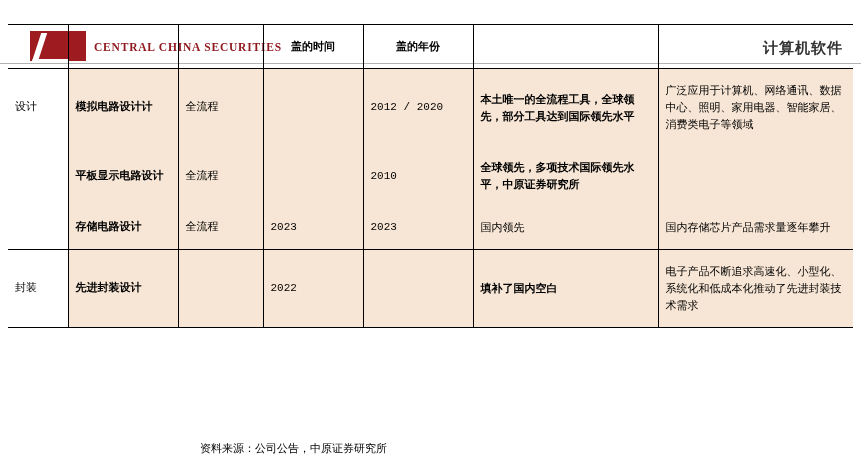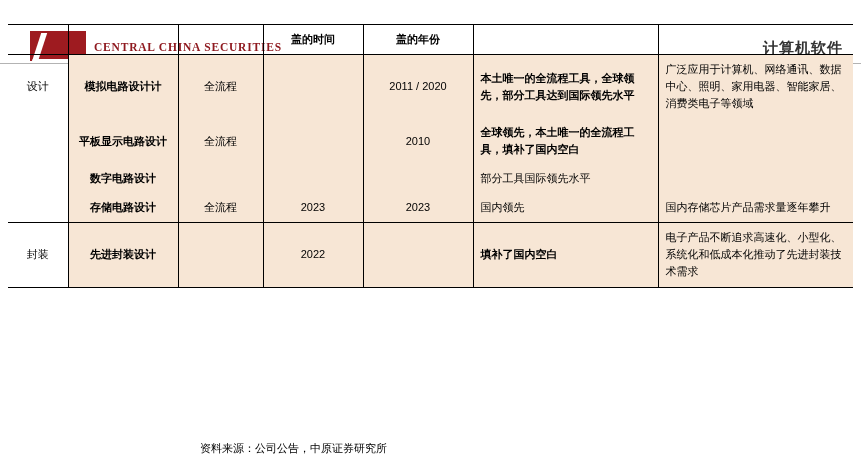--- a/index.html
+++ b/index.html
@@ -92,38 +92,38 @@
   table.data col.c1 { width: 110px; }
   table.data col.c2 { width: 85px; }
   table.data col.c3 { width: 100px; }
   table.data col.c4 { width: 110px; }
   table.data col.c5 { width: 185px; }
   table.data col.c6 { width: 195px; }
 
   table.data td {
     border-top: 1px solid #000000;
     border-bottom: 1px solid #000000;
-    padding: 6px 7px;
+    padding: 13px 7px;
     vertical-align: middle;
     line-height: 1.55;
     word-break: break-all;
   }
   
   table.data td.vl { border-left: 1px solid #000000; }
 
   .hdr td {
     height: 16px;
     font-weight: bold;
     text-align: center;
     border-top: none;
   }
   .hdr td.tl { border-top: 1px solid #000000; }
 
   .tan { background: #f7e6d5; }
-  .ctr { text-align: center; }
+  .ctr { text-align: left; font-family: Liberation Mono, monospace; }
   .b { font-weight: bold; }
   .nb { border-bottom: none !important; }
   .nt { border-top: none !important; }
 
   .src {
     position: absolute;
     left: 200px;
     bottom: 10px;
     font-size: 11px;
     color: #000000;
@@ -163,45 +163,36 @@
           <td class="vl tl">盖的年份</td>
           <td class="vl"></td>
           <td class="vl"></td>
         </tr>
 
         <tr>
           <td class="ctr nb">设计</td>
           <td class="vl tan ctr b nb">模拟电路设计计</td>
           <td class="vl tan ctr nb">全流程</td>
           <td class="vl tan ctr nb"></td>
-          <td class="vl tan ctr nb">2011 / 2020</td>
+          <td class="vl tan ctr nb">2012 / 2020</td>
           <td class="vl tan b nb">本土唯一的全流程工具，全球领先，部分工具达到国际领先水平</td>
           <td class="vl tan nb">广泛应用于计算机、网络通讯、数据中心、照明、家用电器、智能家居、消费类电子等领域</td>
         </tr>
 
         <tr>
           <td class="ctr nb nt"></td>
           <td class="vl tan ctr b nb nt">平板显示电路设计</td>
           <td class="vl tan ctr nb nt">全流程</td>
           <td class="vl tan ctr nb nt"></td>
           <td class="vl tan ctr nb nt">2010</td>
-          <td class="vl tan b nb nt">全球领先，本土唯一的全流程工具，填补了国内空白</td>
+          <td class="vl tan b nb nt">全球领先，多项技术国际领先水平，中原证券研究所</td>
           <td class="vl tan nb nt"></td>
         </tr>
 
 
-        <tr>
-          <td class="ctr nb nt"></td>
-          <td class="vl tan ctr b nb nt">数字电路设计</td>
-          <td class="vl tan ctr nb nt"></td>
-          <td class="vl tan ctr nb nt"></td>
-          <td class="vl tan ctr nb nt"></td>
-          <td class="vl tan nb nt">部分工具国际领先水平</td>
-          <td class="vl tan nb nt"></td>
-        </tr>
 
         <tr>
           <td class="ctr nt"></td>
           <td class="vl tan ctr b nt">存储电路设计</td>
           <td class="vl tan ctr nt">全流程</td>
           <td class="vl tan ctr nt">2023</td>
           <td class="vl tan ctr nt">2023</td>
           <td class="vl tan nt">国内领先</td>
           <td class="vl tan nt">国内存储芯片产品需求量逐年攀升</td>
         </tr>

